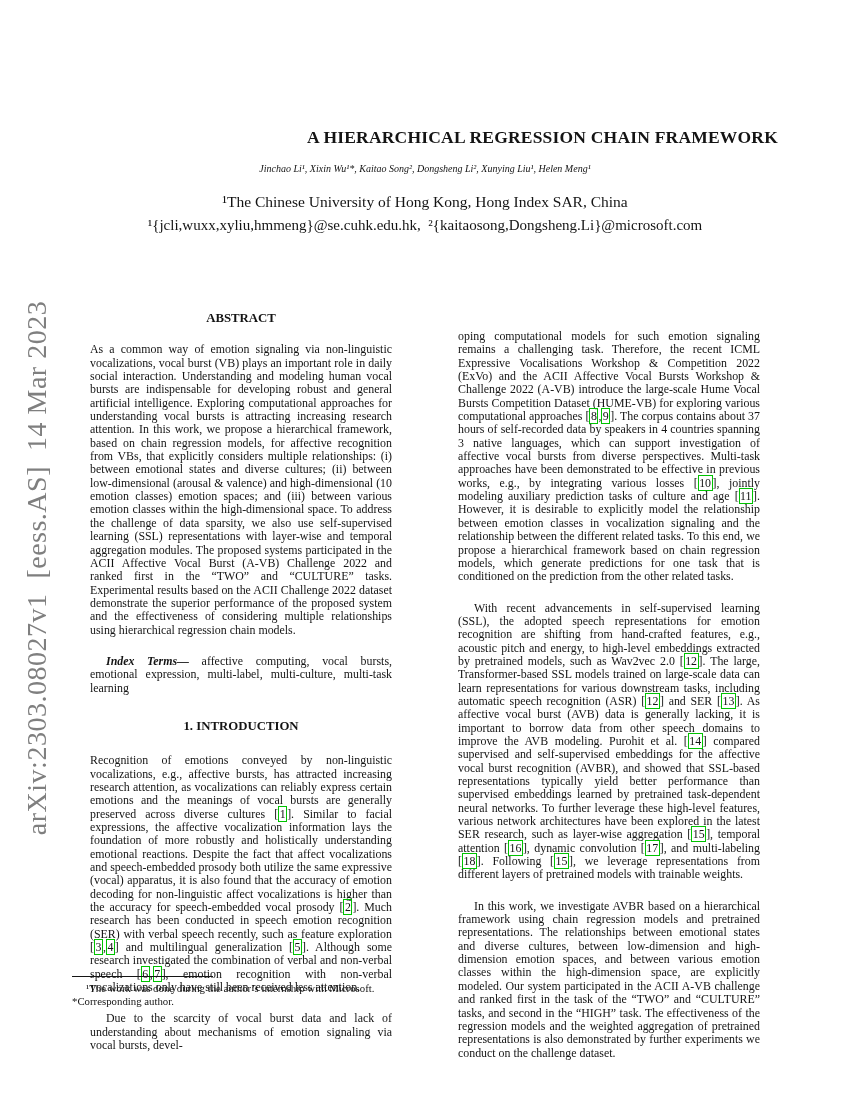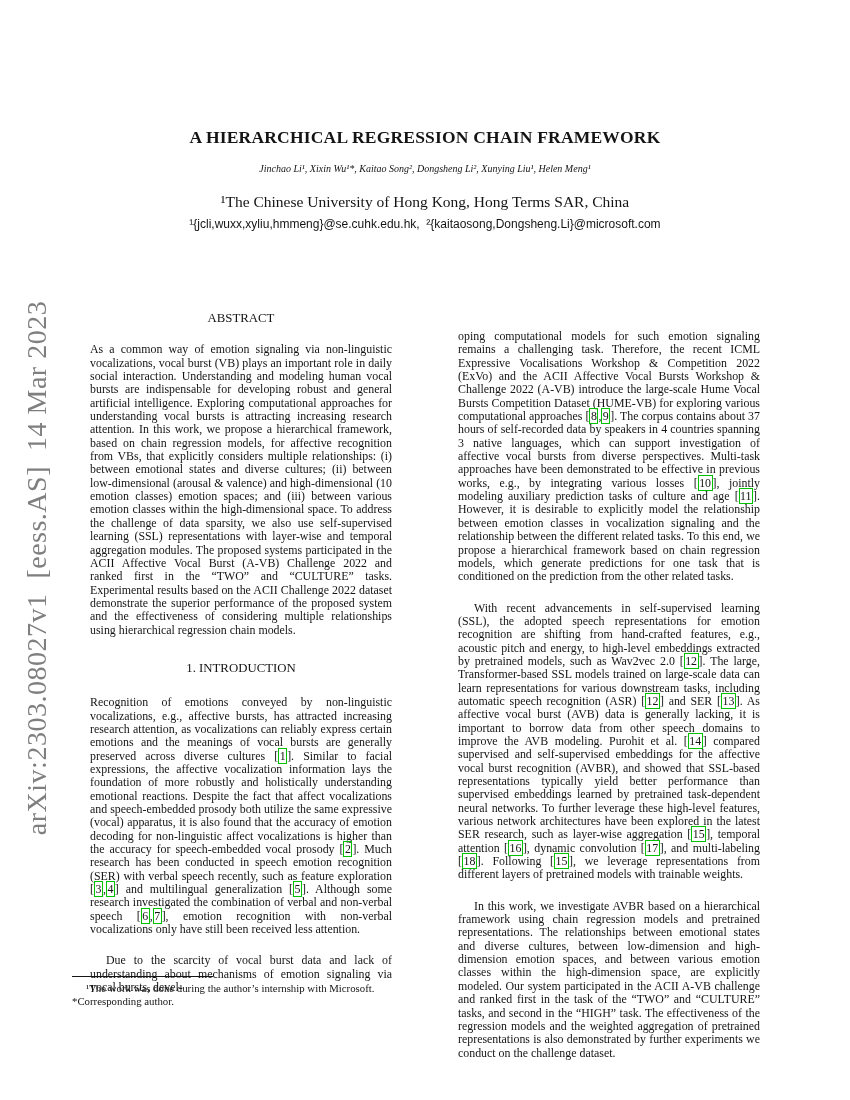--- a/index.html
+++ b/index.html
@@ -7,31 +7,31 @@
     position:relative; width:850px; height:1100px; margin:0 auto;
     background:#ffffff; overflow:hidden;
     font-family:"Liberation Serif", serif; color:#141414;
   }
   .arxiv-banner {
     position:absolute; left:37px; top:568px;
     transform:translate(-50%,-50%) rotate(-90deg);
     white-space:pre; font-size:28px; color:#7f7f7f; letter-spacing:0.5px;
   }
   .header { position:absolute; left:72px; top:126px; width:706px; text-align:center; }
-  .title { font-size:17.5px; font-weight:bold; line-height:22px; letter-spacing:0.2px; margin:0; }
+  .title { font-size:17.5px; font-weight:bold; line-height:22px; letter-spacing:0.2px; margin:0;text-align:right; }
   .authors { margin-top:15px; font-style:italic; font-size:10px; }
   .affils { margin-top:16px; font-size:15.5px; line-height:23px; }
-  .emails { margin-top:4px; font-family:Liberation Sans, sans-serif; font-size:12px; white-space:pre; }
+  .emails { margin-top:4px; font-family:Liberation Serif, serif; font-size:15px; white-space:pre; }
   .col {
     position:absolute; top:305px; width:338px;
     font-size:11.9px; line-height:13.35px; text-align:justify;
   }
   .col-left { left:72px; }
   .col-right { left:440px; padding-top:7px; }
-  .sec-h { font-size:12.8px; font-weight:normal; text-align:center; margin:0; }
+  .sec-h { font-size:12.8px; font-weight:bold; text-align:center; margin:0; }
   .abstract-h { margin-top:7px; margin-bottom:9px; }
   .intro-h { margin-top:25px; margin-bottom:21px;text-align:center; }
   p { margin:18px; }
   .indent { text-indent:16px; margin-top:2px; }
   .col-right .indent { margin-top:5px; }
   .index-terms { margin-top:12px; text-indent:16px; }
   .it-label { font-weight:bold; font-style:italic; }
   .cite { border:1.3px solid #00c300; padding:0 0.5px; }
   .footnote {
     position:absolute; left:72px; top:976px; width:338px;
@@ -46,28 +46,29 @@
 <div class="page">
 
   <div class="arxiv-banner">arXiv:2303.08027v1  [eess.AS]  14 Mar 2023</div>
 
   <div class="header">
     <h1 class="title">
       <span>A HIERARCHICAL REGRESSION CHAIN FRAMEWORK</span><br>
     </h1>
     <div class="authors">Jinchao Li¹, Xixin Wu¹*, Kaitao Song², Dongsheng Li², Xunying Liu¹, Helen Meng¹</div>
     <div class="affils">
-      <div>¹The Chinese University of Hong Kong, Hong Terms SAR, China</div>
+      <div>¹The Chinese University of Hong Kong, Hong Index SAR, China</div>
     </div>
     <div class="emails">¹{jcli,wuxx,xyliu,hmmeng}@se.cuhk.edu.hk,  ²{kaitaosong,Dongsheng.Li}@microsoft.com</div>
   </div>
 
   <div class="col col-left">
     <h2 class="sec-h abstract-h">ABSTRACT</h2>
     <p>As a common way of emotion signaling via non-linguistic vocalizations, vocal burst (VB) plays an important role in daily social interaction. Understanding and modeling human vocal bursts are indispensable for developing robust and general artificial intelligence. Exploring computational approaches for understanding vocal bursts is attracting increasing research attention. In this work, we propose a hierarchical framework, based on chain regression models, for affective recognition from VBs, that explicitly considers multiple relationships: (i) between emotional states and diverse cultures; (ii) between low-dimensional (arousal &amp; valence) and high-dimensional (10 emotion classes) emotion spaces; and (iii) between various emotion classes within the high-dimensional space. To address the challenge of data sparsity, we also use self-supervised learning (SSL) representations with layer-wise and temporal aggregation modules. The proposed systems participated in the ACII Affective Vocal Burst (A-VB) Challenge 2022 and ranked first in the “TWO” and “CULTURE” tasks. Experimental results based on the ACII Challenge 2022 dataset demonstrate the superior performance of the proposed system and the effectiveness of considering multiple relationships using hierarchical regression chain models.</p>
+    <p class="index-terms"><span class="it-label">Index Terms—</span><span> affective computing, vocal bursts, emotional expression, multi-label, multi-culture, multi-task learning</span></p>
     <h2 class="sec-h intro-h">1.  INTRODUCTION</h2>
     <p>Recognition of emotions conveyed by non-linguistic vocalizations, e.g., affective bursts, has attracted increasing research attention, as vocalizations can reliably express certain emotions and the meanings of vocal bursts are generally preserved across diverse cultures [<span class="cite">1</span>]. Similar to facial expressions, the affective vocalization information lays the foundation of more robustly and holistically understanding emotional reactions. Despite the fact that affect vocalizations and speech-embedded prosody both utilize the same expressive (vocal) apparatus, it is also found that the accuracy of emotion decoding for non-linguistic affect vocalizations is higher than the accuracy for speech-embedded vocal prosody [<span class="cite">2</span>]. Much research has been conducted in speech emotion recognition (SER) with verbal speech recently, such as feature exploration [<span class="cite">3</span>,<span class="cite">4</span>] and multilingual generalization [<span class="cite">5</span>]. Although some research investigated the combination of verbal and non-verbal speech [<span class="cite">6</span>,<span class="cite">7</span>], emotion recognition with non-verbal vocalizations only have still been received less attention.</p>
     <p class="indent">Due to the scarcity of vocal burst data and lack of understanding about mechanisms of emotion signaling via vocal bursts, devel-</p>
   </div>
 
   <div class="col col-right">
     <p>oping computational models for such emotion signaling remains a challenging task.  Therefore, the recent ICML Expressive Vocalisations Workshop &amp; Competition 2022 (ExVo) and the ACII Affective Vocal Bursts Workshop &amp; Challenge 2022 (A-VB) introduce the large-scale Hume Vocal Bursts Competition Dataset (HUME-VB) for exploring various computational approaches [<span class="cite">8</span>,<span class="cite">9</span>]. The corpus contains about 37 hours of self-recorded data by speakers in 4 countries spanning 3 native languages, which can support investigation of affective vocal bursts from diverse perspectives.  Multi-task approaches have been demonstrated to be effective in previous works, e.g., by integrating various losses [<span class="cite">10</span>], jointly modeling auxiliary prediction tasks of culture and age [<span class="cite">11</span>]. However, it is desirable to explicitly model the relationship between emotion classes in vocalization signaling and the relationship between the different related tasks.  To this end, we propose a hierarchical framework based on chain regression models, which generate predictions for one task that is conditioned on the prediction from the other related tasks.</p>
     <p class="indent">With recent advancements in self-supervised learning (SSL), the adopted speech representations for emotion recognition are shifting from hand-crafted features, e.g., acoustic pitch and energy, to high-level embeddings extracted by pretrained models, such as Wav2vec 2.0 [<span class="cite">12</span>]. The large, Transformer-based SSL models trained on large-scale data can learn representations for various downstream tasks, including automatic speech recognition (ASR) [<span class="cite">12</span>] and SER [<span class="cite">13</span>]. As affective vocal burst (AVB) data is generally lacking, it is important to borrow data from other speech domains to improve the AVB modeling.  Purohit et al. [<span class="cite">14</span>] compared supervised and self-supervised embeddings for the affective vocal burst recognition (AVBR), and showed that SSL-based representations typically yield better performance than supervised embeddings learned by pretrained task-dependent neural networks. To further leverage these high-level features, various network architectures have been explored in the latest SER research, such as layer-wise aggregation [<span class="cite">15</span>], temporal attention [<span class="cite">16</span>], dynamic convolution [<span class="cite">17</span>], and multi-labeling [<span class="cite">18</span>]. Following [<span class="cite">15</span>], we leverage representations from different layers of pretrained models with trainable weights.</p>
     <p class="indent">In this work, we investigate AVBR based on a hierarchical framework using chain regression models and pretrained representations. The relationships between emotional states and diverse cultures, between low-dimension and high-dimension emotion spaces, and between various emotion classes within the high-dimension space, are explicitly modeled.  Our system participated in the ACII A-VB challenge and ranked first in the task of the “TWO” and “CULTURE” tasks, and second in the “HIGH” task.  The effectiveness of the regression models and the weighted aggregation of pretrained representations is also demonstrated by further experiments we conduct on the challenge dataset.</p>
   </div>

